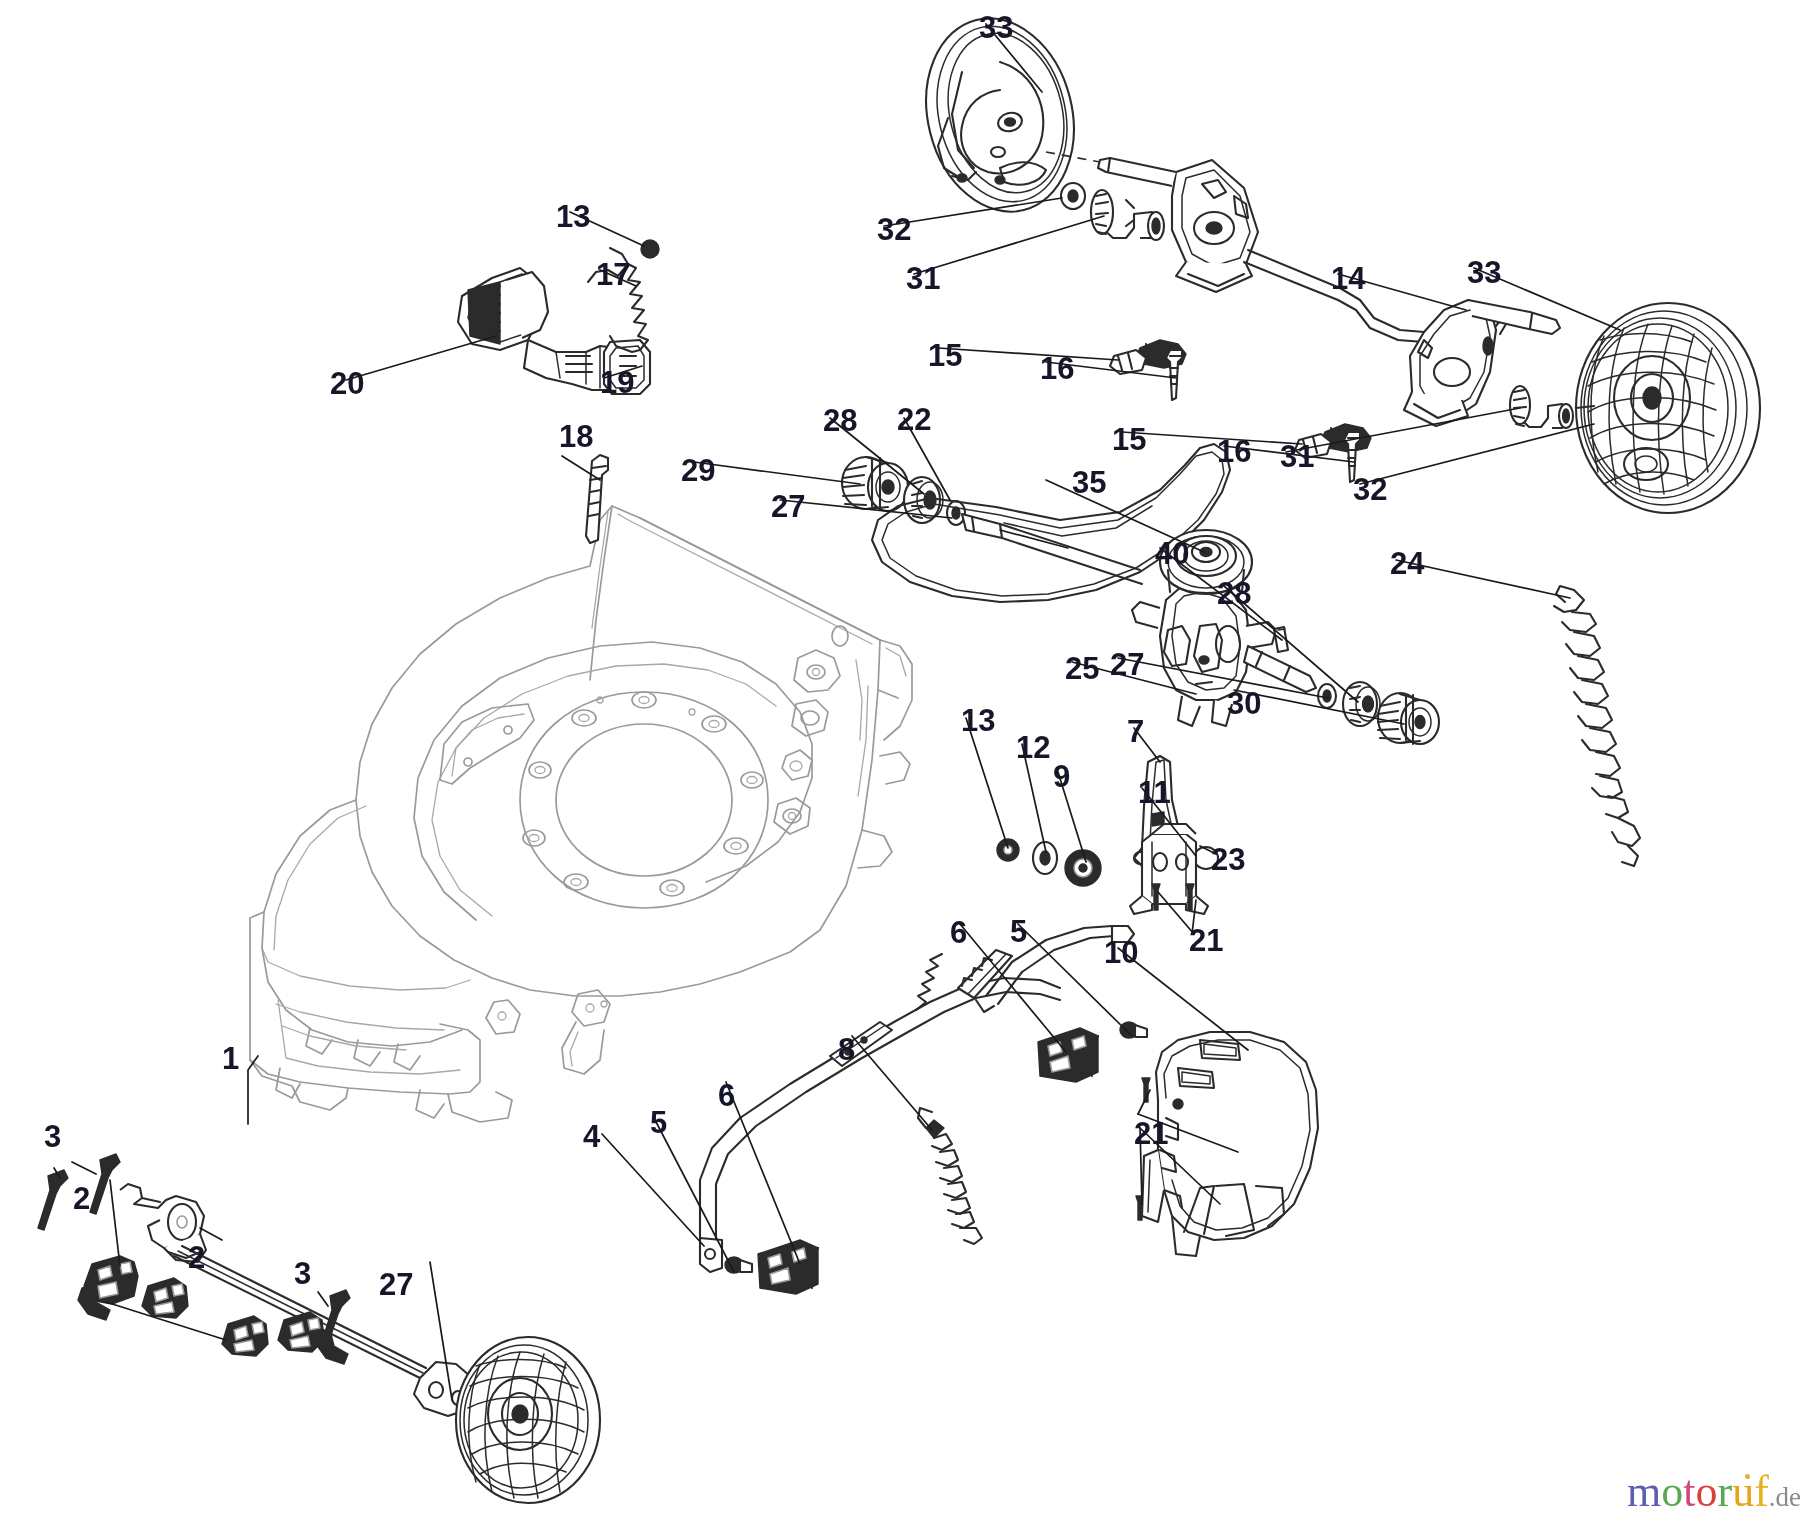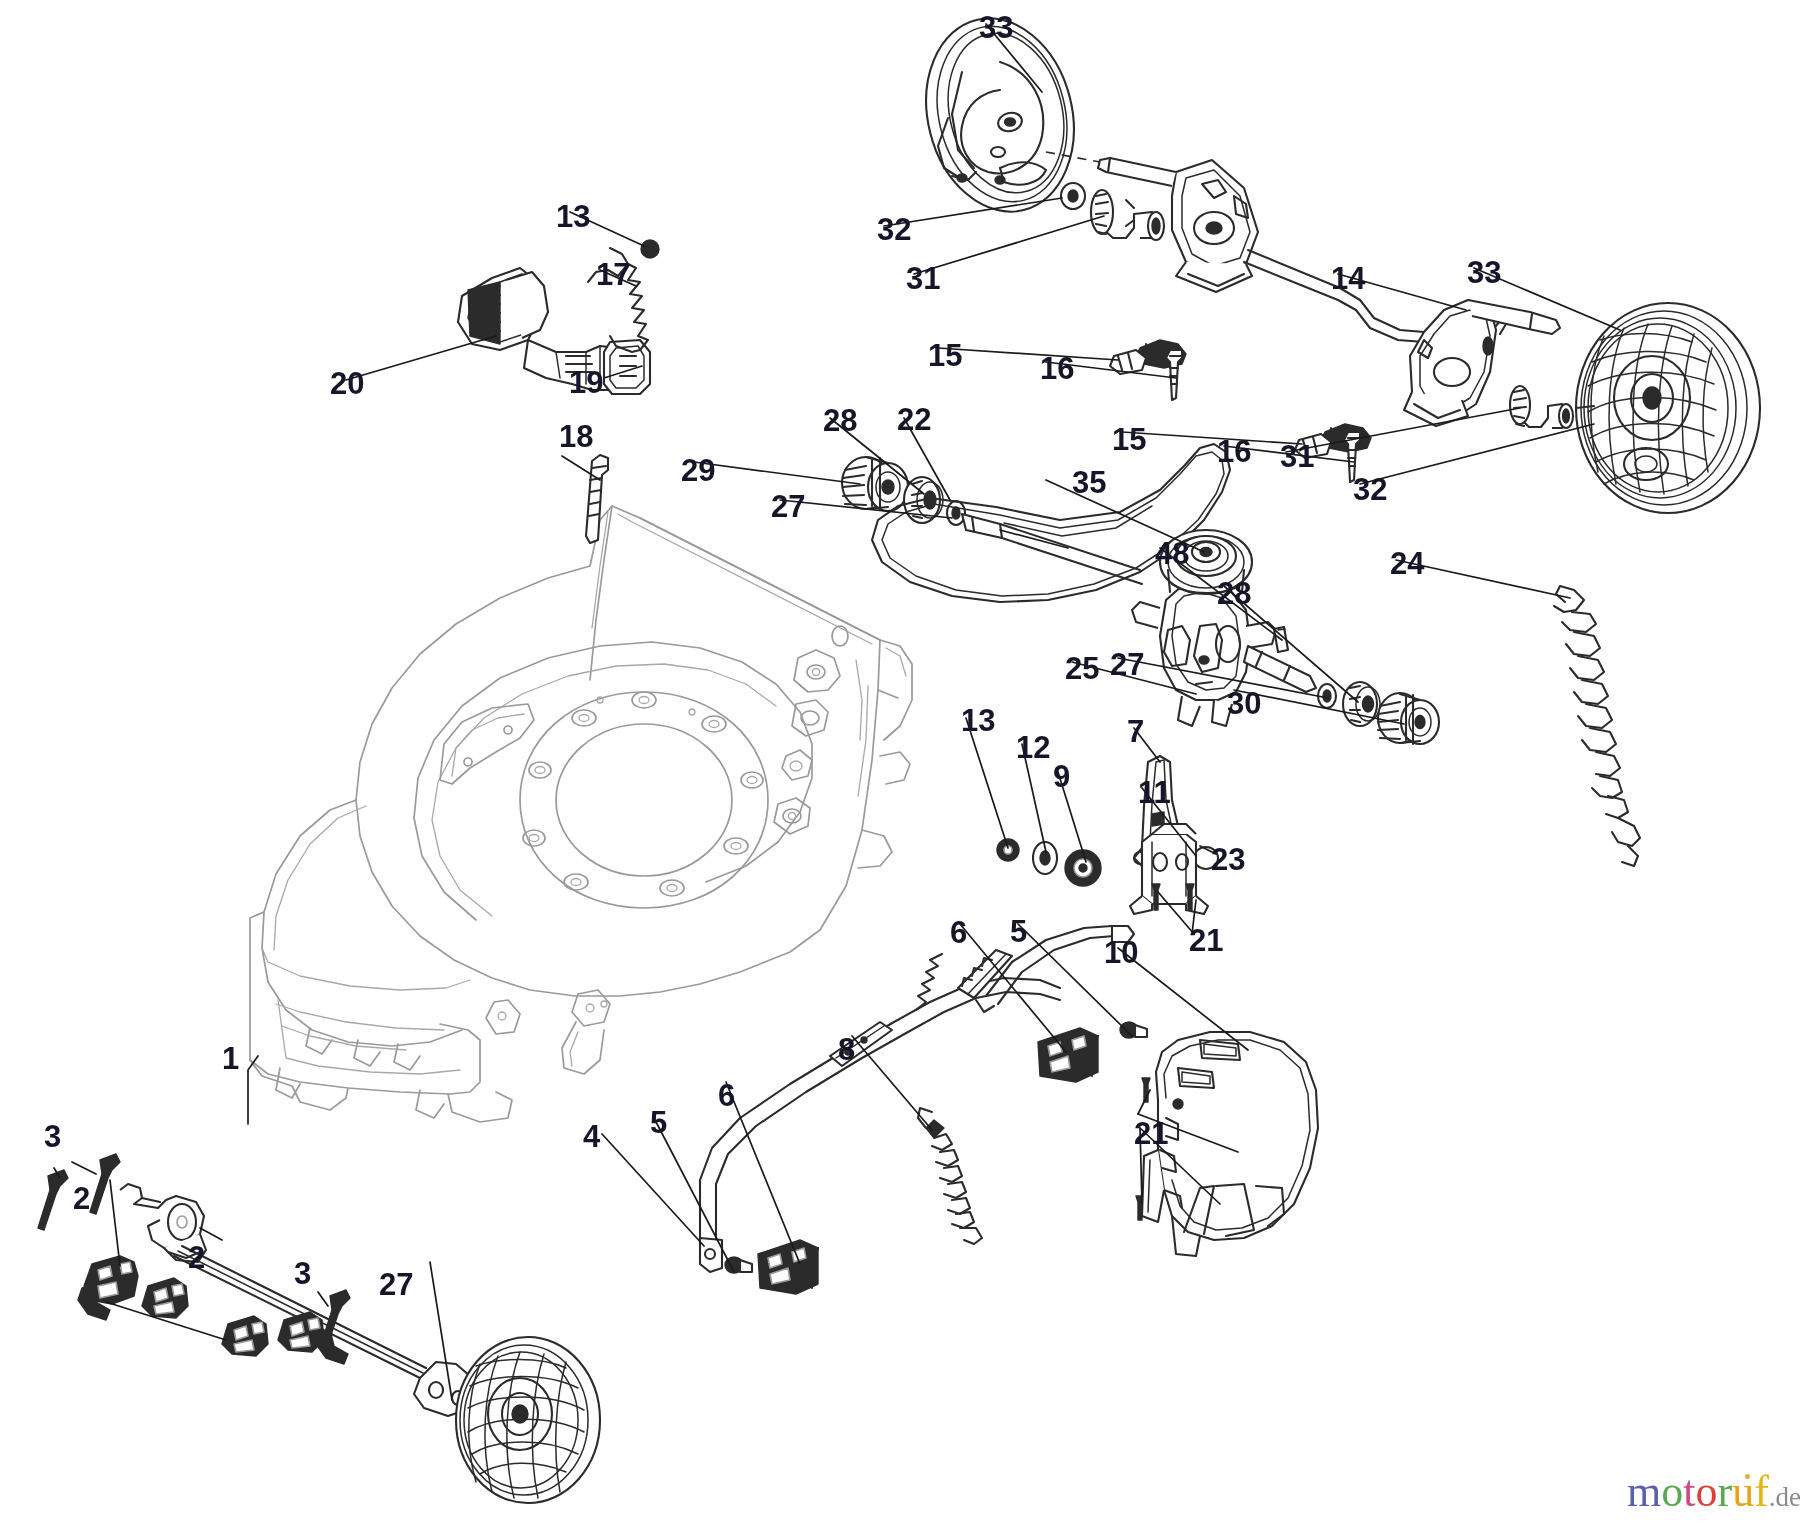--- a/index.html
+++ b/index.html
@@ -716,29 +716,29 @@
   <div class="lbl" style="left:1016px;top:732px;">12</div>
   <div class="lbl" style="left:961px;top:705px;">13</div>
   <div class="lbl" style="left:556px;top:201px;">13</div>
   <div class="lbl" style="left:1331px;top:263px;">14</div>
   <div class="lbl" style="left:928px;top:340px;">15</div>
   <div class="lbl" style="left:1112px;top:424px;">15</div>
   <div class="lbl" style="left:1040px;top:353px;">16</div>
   <div class="lbl" style="left:1217px;top:436px;">16</div>
   <div class="lbl" style="left:596px;top:259px;">17</div>
   <div class="lbl" style="left:559px;top:421px;">18</div>
-  <div class="lbl" style="left:569px;top:367px;">19</div>
+  <div class="lbl" style="left:600px;top:367px;">19</div>
   <div class="lbl" style="left:330px;top:368px;">20</div>
   <div class="lbl" style="left:1189px;top:925px;">21</div>
   <div class="lbl" style="left:1134px;top:1118px;">21</div>
   <div class="lbl" style="left:897px;top:404px;">22</div>
   <div class="lbl" style="left:1211px;top:844px;">23</div>
   <div class="lbl" style="left:1390px;top:548px;">24</div>
   <div class="lbl" style="left:1065px;top:653px;">25</div>
-  <div class="lbl" style="left:1155px;top:538px;">48</div>
+  <div class="lbl" style="left:1155px;top:538px;">40</div>
   <div class="lbl" style="left:771px;top:491px;">27</div>
   <div class="lbl" style="left:1110px;top:649px;">27</div>
   <div class="lbl" style="left:823px;top:405px;">28</div>
   <div class="lbl" style="left:1217px;top:578px;">28</div>
   <div class="lbl" style="left:681px;top:455px;">29</div>
   <div class="lbl" style="left:1227px;top:688px;">30</div>
   <div class="lbl" style="left:906px;top:263px;">31</div>
   <div class="lbl" style="left:1280px;top:441px;">31</div>
   <div class="lbl" style="left:877px;top:214px;">32</div>
   <div class="lbl" style="left:1353px;top:474px;">32</div>

